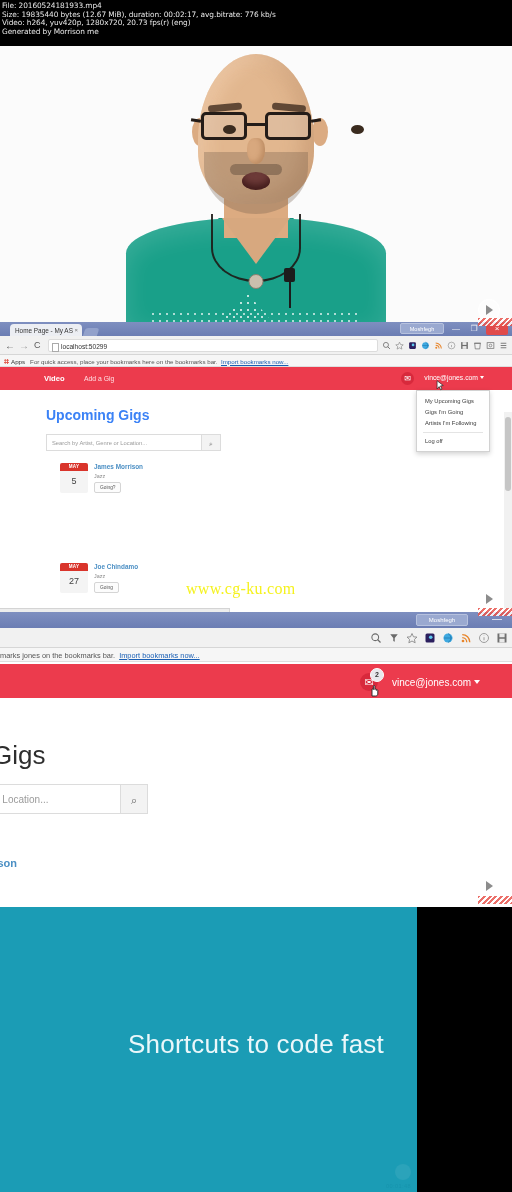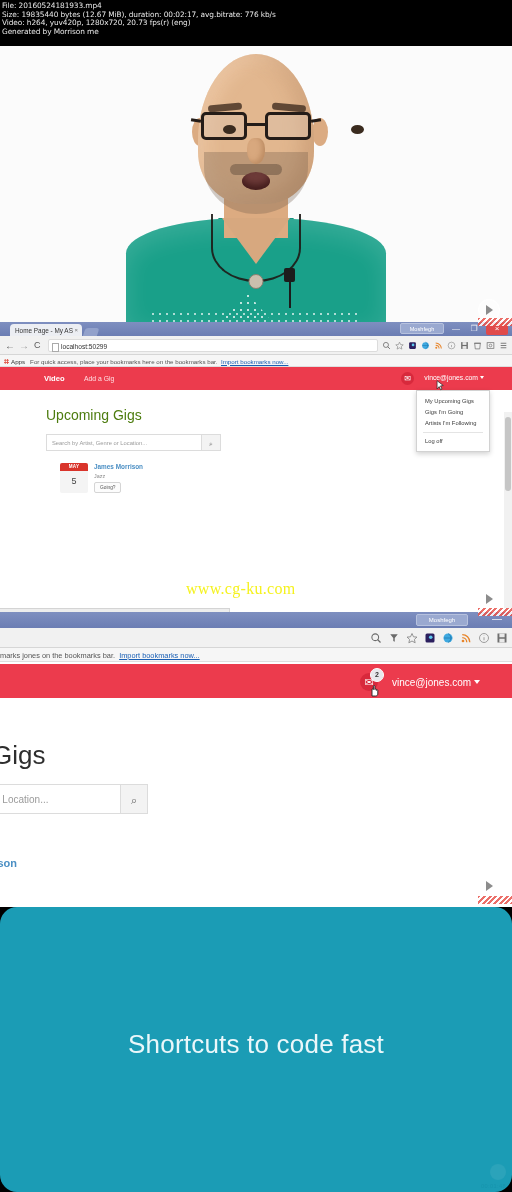--- a/index.html
+++ b/index.html
@@ -106,21 +106,21 @@
            background:#d8293c;color:#fff;font-size:8px;text-align:center;line-height:13px;}
   .nb-user{position:absolute;right:28px;top:7px;font-size:6.8px;color:#fff;}
   .caret{display:inline-block;margin-left:2px;border-left:2.5px solid transparent;
          border-right:2.5px solid transparent;border-top:3px solid #fff;vertical-align:1.5px;}
   .dropdown{position:absolute;right:22px;top:23px;width:72px;background:#fff;
             border:1px solid #d2d2d2;box-shadow:0 2px 5px rgba(0,0,0,.18);padding:4px 0;}
   .dd-item{font-size:5.8px;color:#3b3b3b;padding:2.6px 0 2.6px 8px;white-space:nowrap;}
   .dd-sep{height:1px;background:#e4e4e4;margin:3px 6px;}
   .cursor1{position:absolute;right:67px;top:13px;width:9px;height:11px;}
 
-  .pg-title{position:absolute;left:46px;top:40px;font-size:14px;color:#4d7c0f;font-weight:normal;}
+  .pg-title{position:absolute;left:46px;top:40px;font-size:14px;color:#3b82f6;font-weight:bold;}
   .searchrow{position:absolute;left:46px;top:67px;width:175px;height:17px;display:flex;}
   .searchinp{flex:1;border:1px solid #dcdcdc;border-right:none;background:#fff;
              font-size:5.8px;color:#9b9b9b;padding:5px 0 0 5px;box-sizing:border-box;}
   .searchbtn{width:20px;border:1px solid #dcdcdc;background:#f3f3f3;text-align:center;
              font-size:7px;color:#666;line-height:17px;box-sizing:border-box;}
 
   .gig{position:absolute;left:60px;width:200px;height:40px;}
   .gig .cal{position:absolute;left:0;top:0;width:28px;height:30px;background:#f4f4f4;
             border-radius:2px;overflow:hidden;text-align:center;}
   .gig .cal .mo{background:#d9342b;color:#fff;font-size:4.6px;line-height:8px;font-weight:bold;letter-spacing:.2px;}
@@ -163,21 +163,21 @@
           border-right:3px solid transparent;border-top:4px solid #fff;vertical-align:2px;}
   .pg2-title{position:absolute;left:-8px;top:78px;font-size:26px;color:#2e2e2e;}
   .search2{position:absolute;left:-30px;top:122px;width:178px;height:30px;display:flex;}
   .search2 .inp{flex:1;border:1px solid #dcdcdc;border-right:none;background:#fff;
                 font-size:10px;color:#9b9b9b;padding:9px 0 0 8px;box-sizing:border-box;}
   .search2 .btn{width:28px;border:1px solid #dcdcdc;background:#f3f3f3;text-align:center;
                 font-size:11px;color:#666;line-height:30px;box-sizing:border-box;}
   .gig2{position:absolute;left:-30px;font-size:11px;color:#4b8fc4;font-weight:bold;}
 
   
-  .slide{position:absolute;left:0;top:907px;width:512px;height:285px;background:#1b9cb5;border-radius:17px;}
+  .slide{position:absolute;left:0;top:907px;width:417px;height:285px;background:#1b9cb5;}
   .slide-txt{position:absolute;left:0;top:122px;width:512px;text-align:center;
              font-size:26px;color:#eaf7fa;font-weight:300;letter-spacing:.2px;}
   .slide-code{position:absolute;right:6px;bottom:3px;font-size:5.6px;color:#1794ad;letter-spacing:.4px;}
   .slide-mark{position:absolute;right:6px;bottom:12px;width:16px;height:16px;border-radius:50%;
               background:rgba(255,255,255,.07);}
 
   
   .playov{position:absolute;width:20px;height:20px;border-radius:50%;
           background:rgba(255,255,255,.55);border:1px solid rgba(255,255,255,.7);}
   .playov::after{content:"";position:absolute;left:7px;top:5px;
@@ -337,20 +337,29 @@
       <div class="cal">
         <div class="mo">MAY</div>
         <div class="dy">5</div>
       </div>
       <div class="art">James Morrison</div>
       <div class="gen">Jazz</div>
       <div class="going">Going?</div>
     </div>
 
 
+    <div class="gig" style="top:196px">
+      <div class="cal">
+        <div class="mo">MAY</div>
+        <div class="dy">27</div>
+      </div>
+      <div class="art">Joe Chindamo</div>
+      <div class="gen">Jazz</div>
+      <div class="going">Going</div>
+    </div>
 
     <div class="scrollbar1"></div>
     <div class="scrollthumb1"></div>
   </div>
 
   <div class="statusbar">localhost:50299/#</div>
 </div>
 
 <div class="watermark">www.cg-ku.com</div>
 

